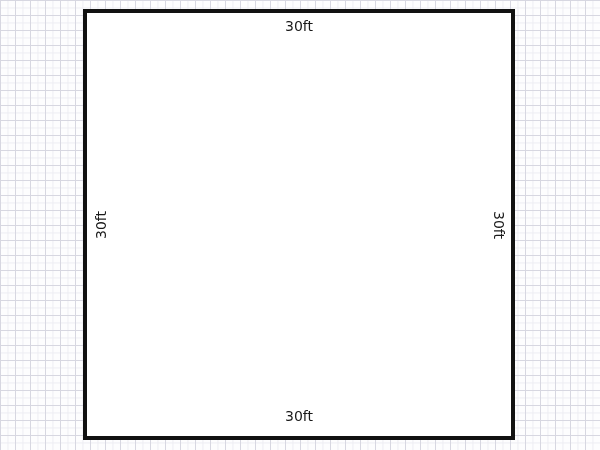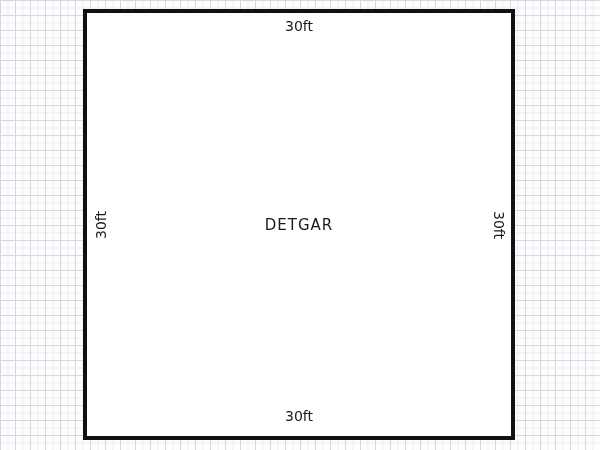--- a/index.html
+++ b/index.html
@@ -90,17 +90,16 @@
 
     <span class="dim dim-top">30ft</span>
 
     <span class="dim dim-right">30ft</span>
 
     <span class="dim dim-bottom">30ft</span>
 
     <span class="dim dim-left">30ft</span>
 
     <div class="room-center">
-      <div class="room-name">DETGAR</div>
     </div>
 
   </div>
 </div>
 
 </body></html>

